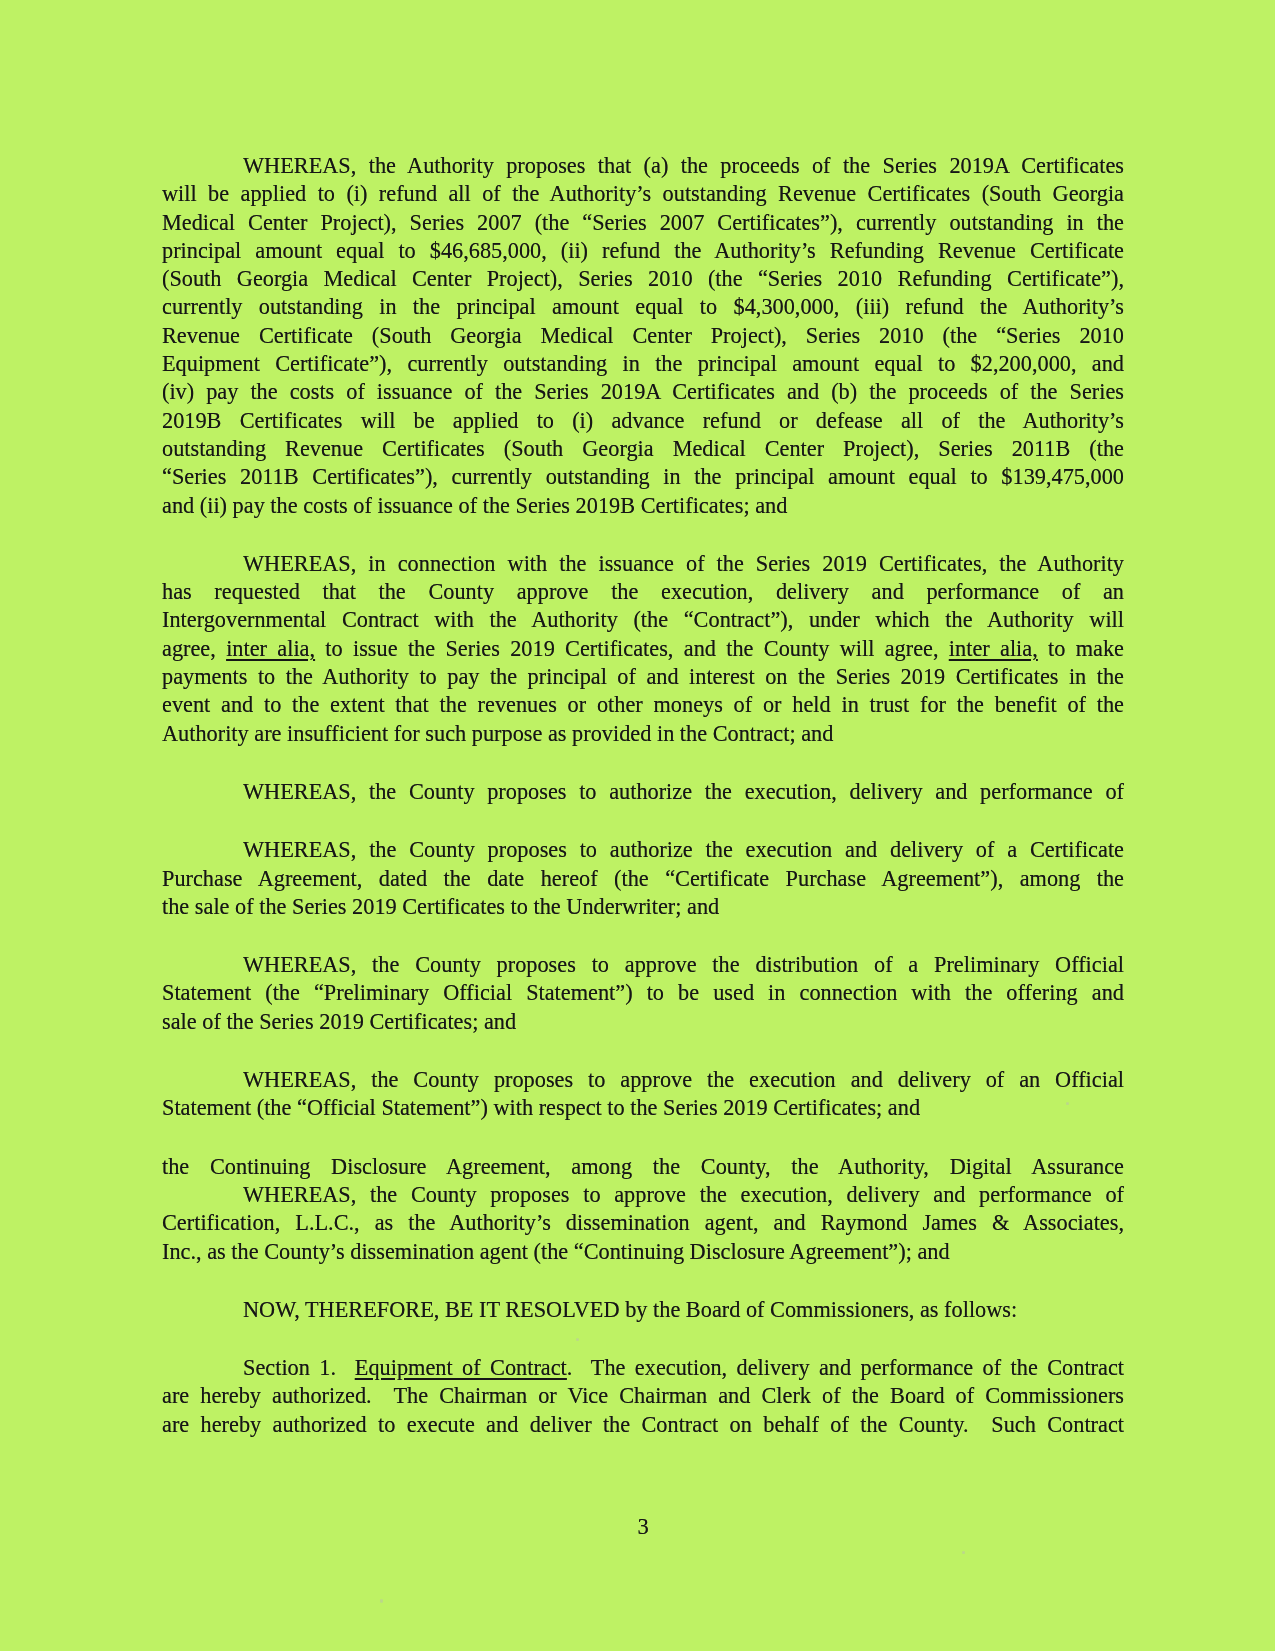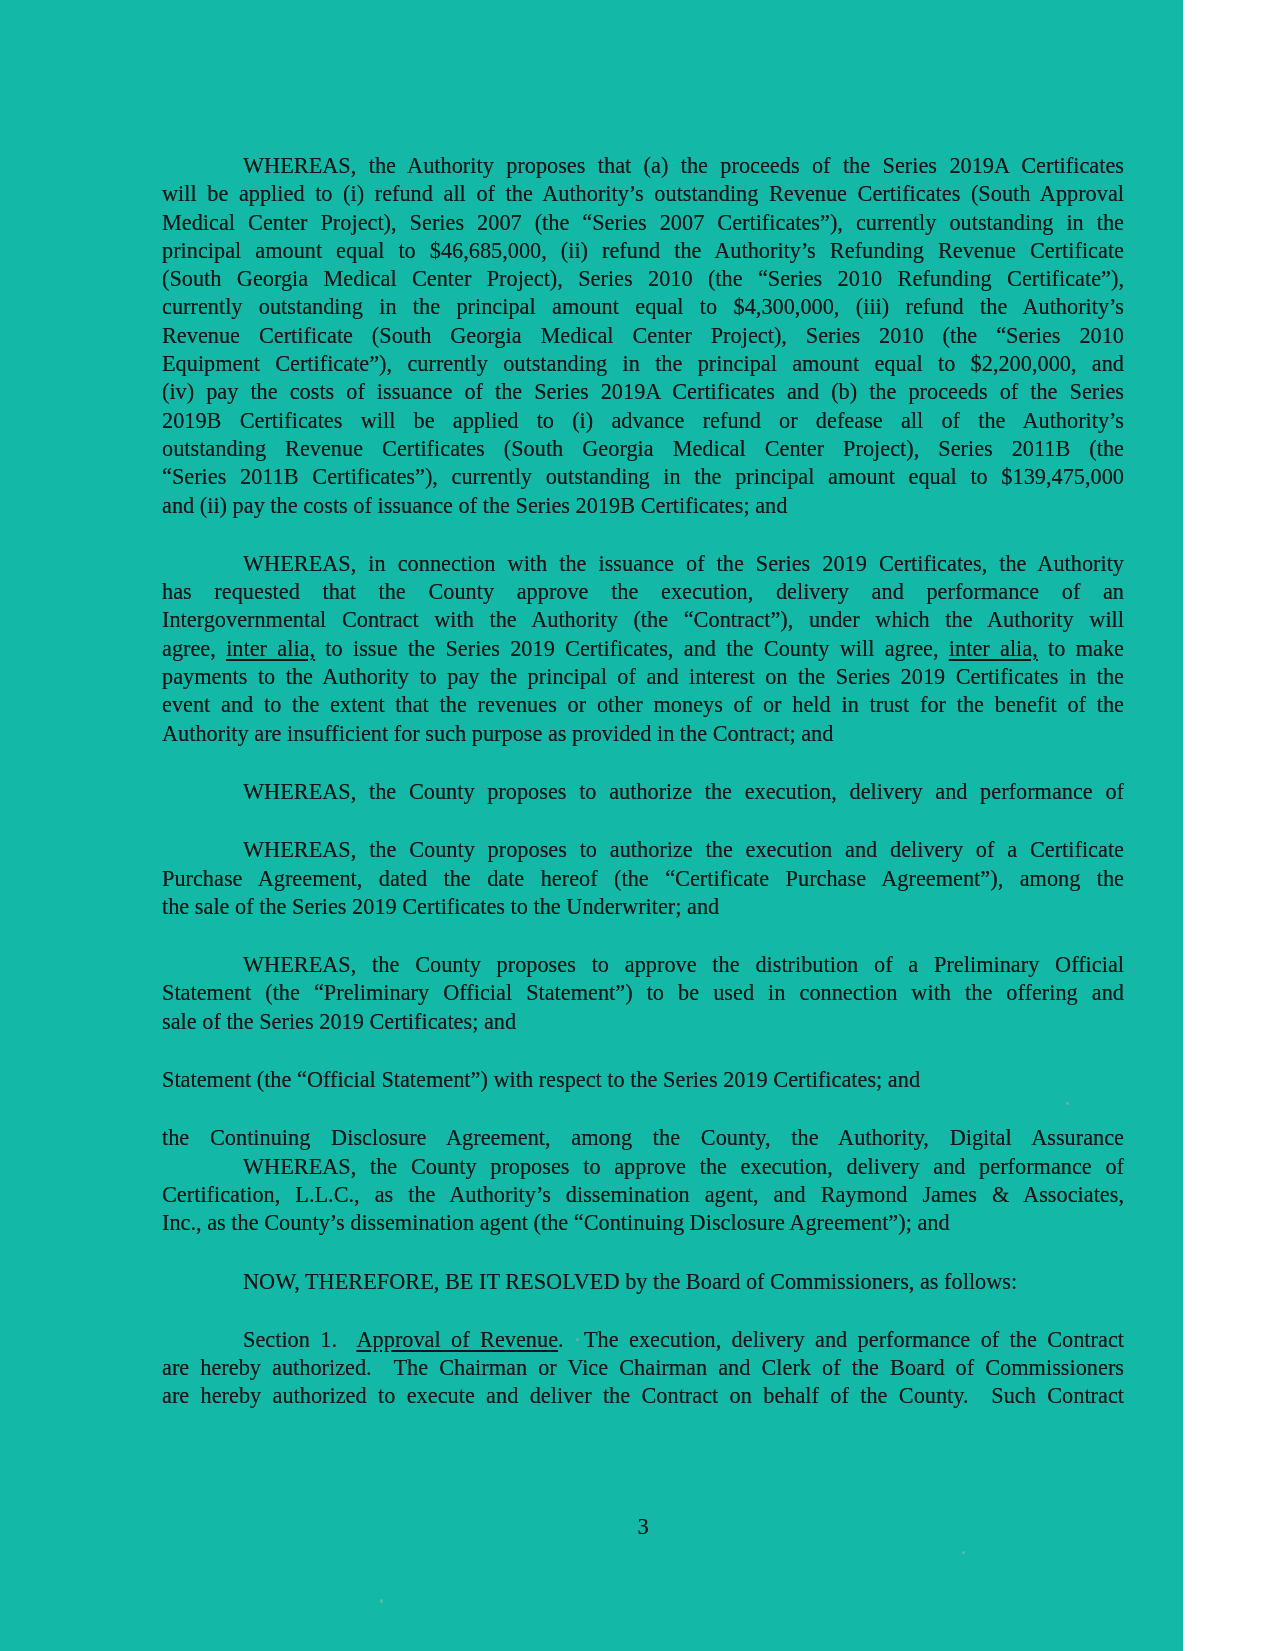--- a/index.html
+++ b/index.html
@@ -1,20 +1,20 @@
 <!DOCTYPE html>
 <html><head>
 <meta charset="utf-8">
 <style>
   html, body { margin:0; padding:0; background:#ffffff; }
   .page {
     position:relative;
-    width:1183px;
+    width:1275px;
     height:1651px;
-    background:#14b8a6;
+    background:#bef264;
     overflow:hidden;
     font-family:"Liberation Serif", serif;
     color:#161616;
     text-shadow:0 0 0.5px rgba(25,25,25,0.6);
   }
   .textblock {
     position:absolute;
     left:162px;
     top:152px;
     width:962px;
@@ -57,21 +57,21 @@
   .speck.s3 { left:576px;  top:1338px; width:3px; height:3px; }
   .speck.s4 { left:1066px; top:1102px; width:3px; height:3px; }
 </style>
 </head>
 <body>
 
 <main class="page">
   <section class="textblock">
       <div class="para">
         <div class="line first">WHEREAS, the Authority proposes that (a) the proceeds of the Series 2019A Certificates</div>
-        <div class="line">will be applied to (i) refund all of the Authority’s outstanding Revenue Certificates (South Approval</div>
+        <div class="line">will be applied to (i) refund all of the Authority’s outstanding Revenue Certificates (South Georgia</div>
         <div class="line">Medical Center Project), Series 2007 (the “Series 2007 Certificates”), currently outstanding in the</div>
         <div class="line">principal amount equal to $46,685,000, (ii) refund the Authority’s Refunding Revenue Certificate</div>
         <div class="line">(South Georgia Medical Center Project), Series 2010 (the “Series 2010 Refunding Certificate”),</div>
         <div class="line">currently outstanding in the principal amount equal to $4,300,000, (iii) refund the Authority’s</div>
         <div class="line">Revenue Certificate (South Georgia Medical Center Project), Series 2010 (the “Series 2010</div>
         <div class="line">Equipment Certificate”), currently outstanding in the principal amount equal to $2,200,000, and</div>
         <div class="line">(iv) pay the costs of issuance of the Series 2019A Certificates and (b) the proceeds of the Series</div>
         <div class="line">2019B Certificates will be applied to (i) advance refund or defease all of the Authority’s</div>
         <div class="line">outstanding Revenue Certificates (South Georgia Medical Center Project), Series 2011B (the</div>
         <div class="line">“Series 2011B Certificates”), currently outstanding in the principal amount equal to $139,475,000</div>
@@ -93,33 +93,34 @@
         <div class="line first">WHEREAS, the County proposes to authorize the execution and delivery of a Certificate</div>
         <div class="line">Purchase Agreement, dated the date hereof (the “Certificate Purchase Agreement”), among the</div>
         <div class="line lastleft">the sale of the Series 2019 Certificates to the Underwriter; and</div>
       </div>
       <div class="para">
         <div class="line first">WHEREAS, the County proposes to approve the distribution of a Preliminary Official</div>
         <div class="line">Statement (the “Preliminary Official Statement”) to be used in connection with the offering and</div>
         <div class="line lastleft">sale of the Series 2019 Certificates; and</div>
       </div>
       <div class="para">
+        <div class="line first">WHEREAS, the County proposes to approve the execution and delivery of an Official</div>
         <div class="line lastleft">Statement (the “Official Statement”) with respect to the Series 2019 Certificates; and</div>
       </div>
       <div class="para">
         <div class="line">the Continuing Disclosure Agreement, among the County, the Authority, Digital Assurance</div>
         <div class="line first">WHEREAS, the County proposes to approve the execution, delivery and performance of</div>
         <div class="line">Certification, L.L.C., as the Authority’s dissemination agent, and Raymond James &amp; Associates,</div>
         <div class="line lastleft">Inc., as the County’s dissemination agent (the “Continuing Disclosure Agreement”); and</div>
       </div>
       <div class="para">
         <div class="line first lastleft">NOW, THEREFORE, BE IT RESOLVED by the Board of Commissioners, as follows:</div>
       </div>
       <div class="para">
-        <div class="line first">Section 1.&nbsp; <u>Approval of Revenue</u>.&nbsp; The execution, delivery and performance of the Contract</div>
+        <div class="line first">Section 1.&nbsp; <u>Equipment of Contract</u>.&nbsp; The execution, delivery and performance of the Contract</div>
         <div class="line">are hereby authorized.&nbsp; The Chairman or Vice Chairman and Clerk of the Board of Commissioners</div>
         <div class="line">are hereby authorized to execute and deliver the Contract on behalf of the County.&nbsp; Such Contract</div>
       </div>
     </section>
   <div class="pagenum">3</div>
   <div class="speck s1"></div>
   <div class="speck s2"></div>
   <div class="speck s3"></div>
   <div class="speck s4"></div>
 </main>

